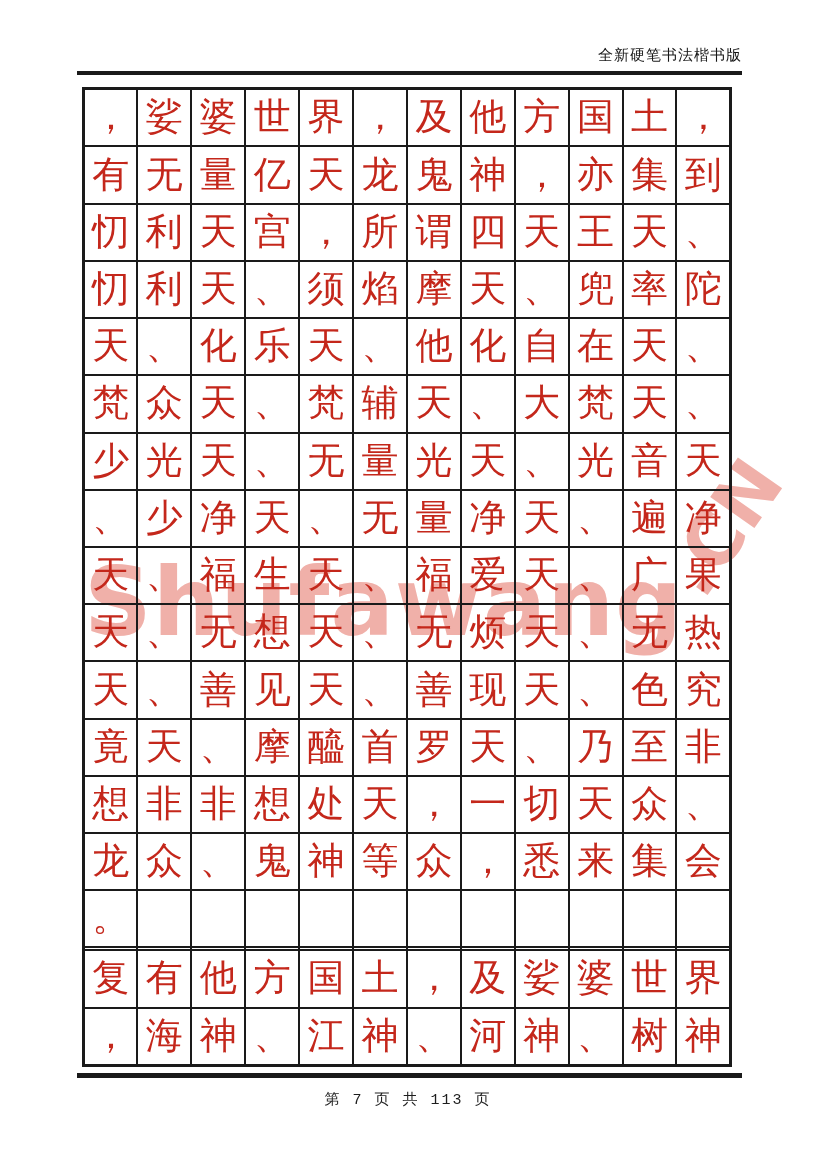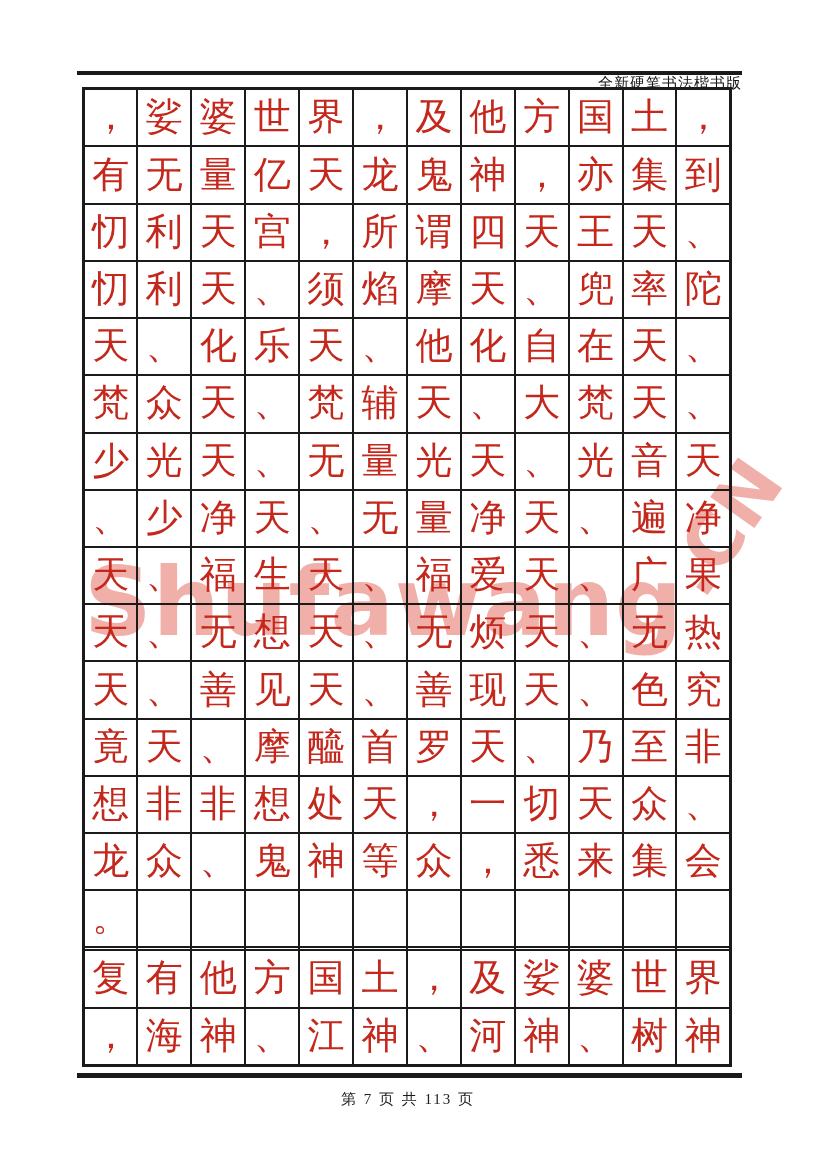--- a/index.html
+++ b/index.html
@@ -14,21 +14,20 @@
     background:#ffffff;
     overflow:hidden;
     font-family:"Liberation Serif","DejaVu Serif",serif;
   }
   .header-title{
     position:absolute;
     top:46px;right:74px;
     font-size:15px;
     letter-spacing:1px;
     color:#161616;
-    margin-top:28px;
   }
   .header-rule{
     position:absolute;
     left:77px;top:71px;
     width:665px;height:4px;
     background:var(--line);
   }
   .watermark{
     position:absolute;
     left:84px;top:548px;
@@ -78,20 +77,21 @@
     background:var(--line);
   }
   .footer-text{
     position:absolute;
     left:0;top:1090px;
     width:816px;
     text-align:center;
     font-size:15px;
     letter-spacing:2px;
     color:#1d1d1d;
+    font-family:Liberation Mono, monospace;
   }
 </style>
 </head>
 <body>
 
 <div class="page">
 
   <div class="header-title">全新硬笔书法楷书版</div>
 
   <div class="header-rule"></div>

